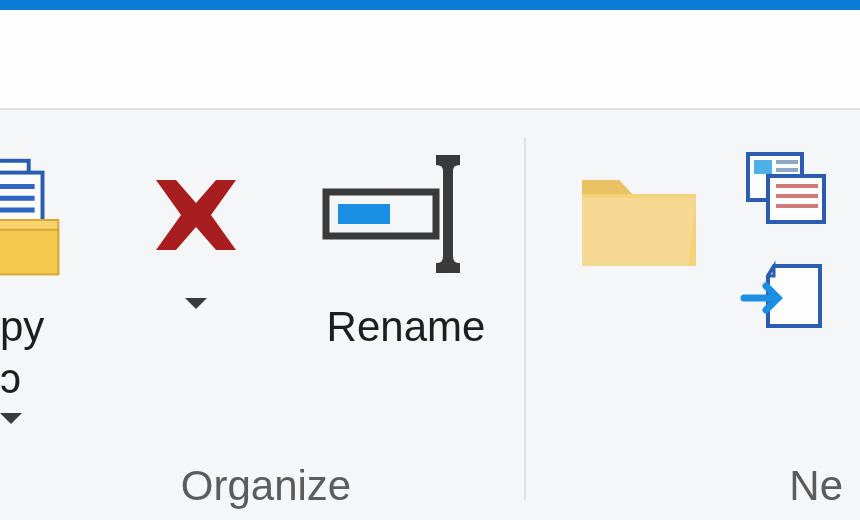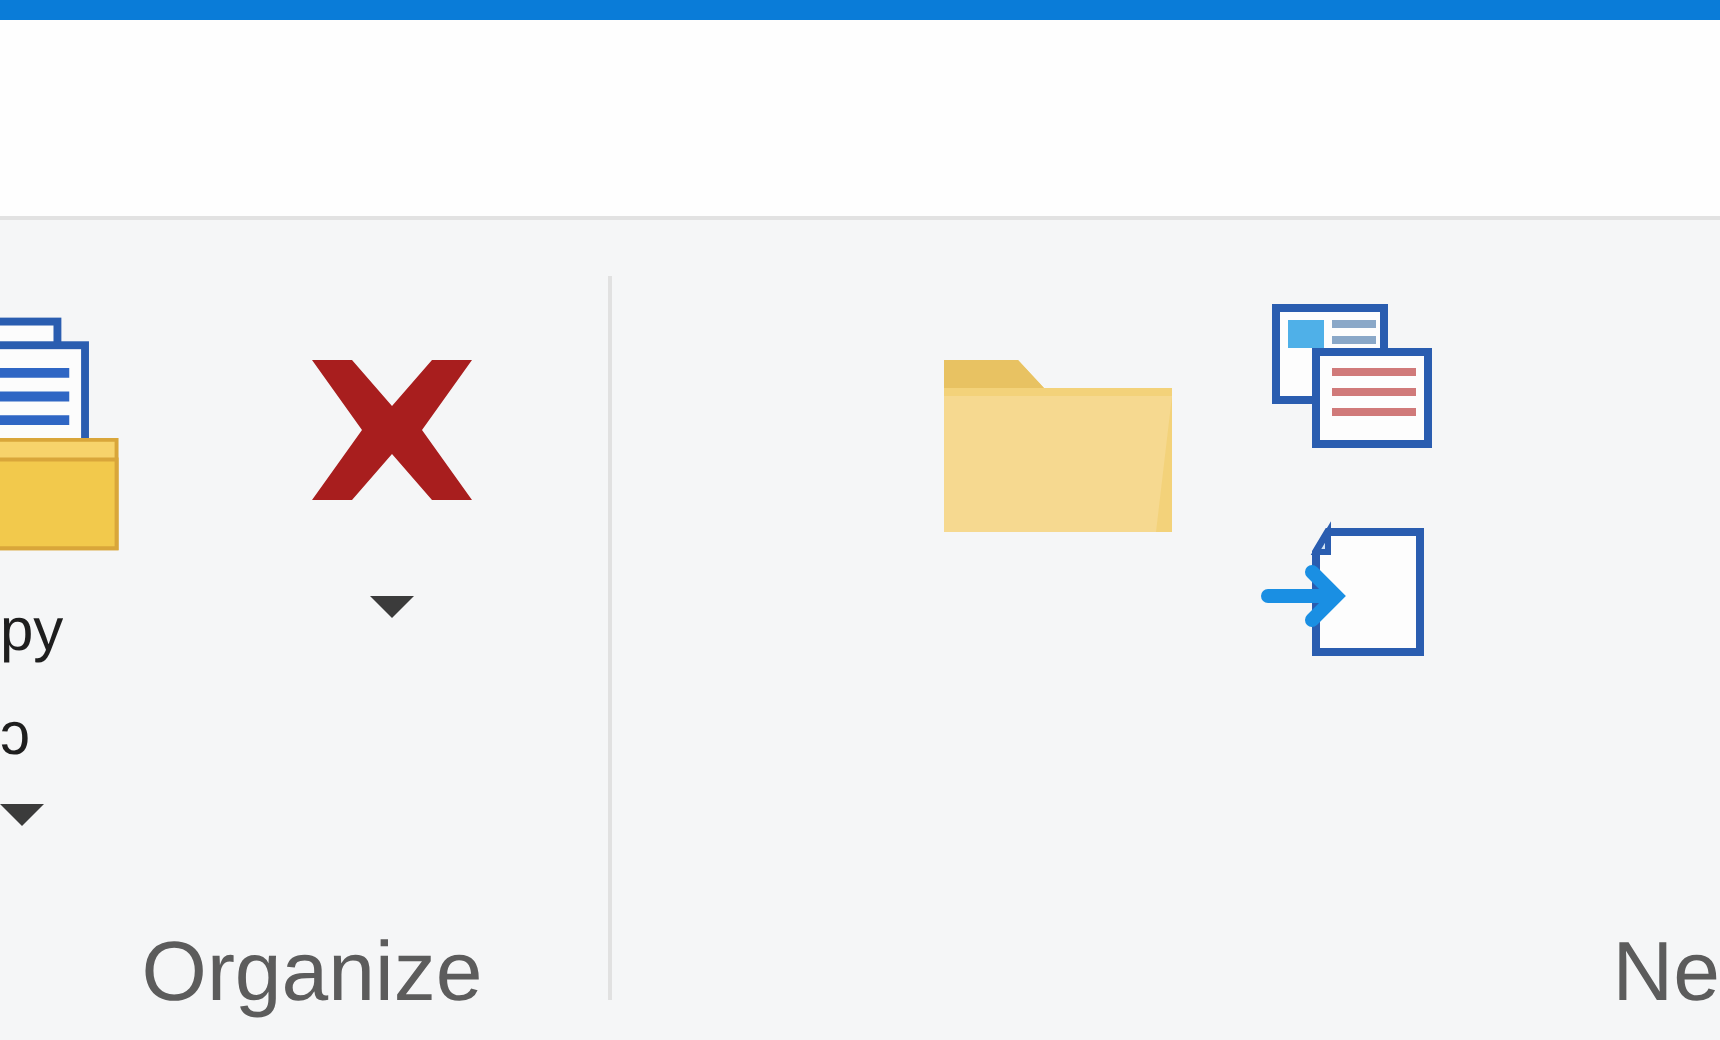--- a/index.html
+++ b/index.html
@@ -70,26 +70,27 @@
     padding: 10px 0 0 0;
     cursor: default;
   }
   .big-item .icon-slot {
     height: 150px;
     display: flex;
     align-items: center;
     justify-content: center;
   }
   .big-item .caption {
-    font-size: 30px;
+    font-size: 42px;
     line-height: 52px;
     text-align: center;
     color: #1e1e1e;
     font-weight: 400;
     white-space: pre-line;
+    margin-top: 11px;
   }
   .caret {
     width: 0; height: 0;
     border-left: 11px solid transparent;
     border-right: 11px solid transparent;
     border-top: 11px solid #3b3b3b;
     margin-top: 8px;
   }
 
   
@@ -150,20 +151,31 @@
 
       <div class="big-item">
         <span class="icon-slot">
           <svg width="120" height="120" viewBox="0 0 120 120">
             <path d="M20 25 L45 60 L20 95 L40 95 L60 72 L80 95 L100 95 L75 60 L100 25 L80 25 L60 48 L40 25 Z" fill="#a81e1e"></path>
           </svg>
         </span>
         <span class="caret"></span>
       </div>
 
+      <div class="big-item" style="width:220px">
+        <span class="icon-slot">
+          <svg width="180" height="130" viewBox="0 0 180 130">
+            <rect x="10" y="42" width="110" height="44" fill="none" stroke="#3a3a3a" stroke-width="7"></rect>
+            <rect x="22" y="54" width="52" height="20" fill="#1a8fe3"></rect>
+            <path d="M120 10 L144 10 M132 10 L132 118 M120 118 L144 118" fill="none" stroke="#3a3a3a" stroke-width="10" stroke-linecap="butt"></path>
+            <path d="M120 10 Q132 10 132 22 M144 10 Q132 10 132 22 M120 118 Q132 118 132 106 M144 118 Q132 118 132 106" fill="none" stroke="#3a3a3a" stroke-width="10"></path>
+          </svg>
+        </span>
+        <span class="caption">Rename</span>
+      </div>
 
     </div>
     <div class="group-label">Organize</div>
   </div>
 
   <div class="sep" style="margin-bottom:20px"></div>
 
   <div class="group" style="flex:1">
     <div class="group-inner">
 
@@ -197,16 +209,16 @@
             <svg width="100" height="80" viewBox="0 0 100 80">
               <path d="M34 6 L80 6 L80 66 L28 66 L28 16 Z" fill="#fdfdfd" stroke="#2a5db0" stroke-width="4"></path>
               <path d="M34 6 L34 16 L28 16 Z" fill="#cfe1f3" stroke="#2a5db0" stroke-width="3"></path>
               <path d="M4 38 L38 38 M26 26 L38 38 L26 50" fill="none" stroke="#1a8fe3" stroke-width="7" stroke-linecap="round"></path>
             </svg>
           </span>
         </div>
       </div>
 
     </div>
-    <div class="group-label" style="align-self:flex-end; padding-right:0;">Ne</div>
+    <div class="group-label" style="align-self:flex-end; padding-right:17px;">Ne</div>
   </div>
 
 </div>
 
 </body></html>

